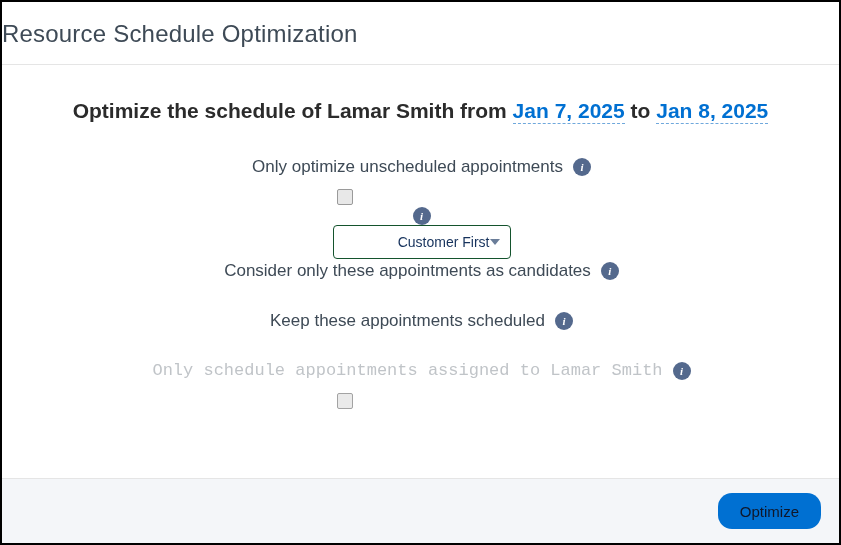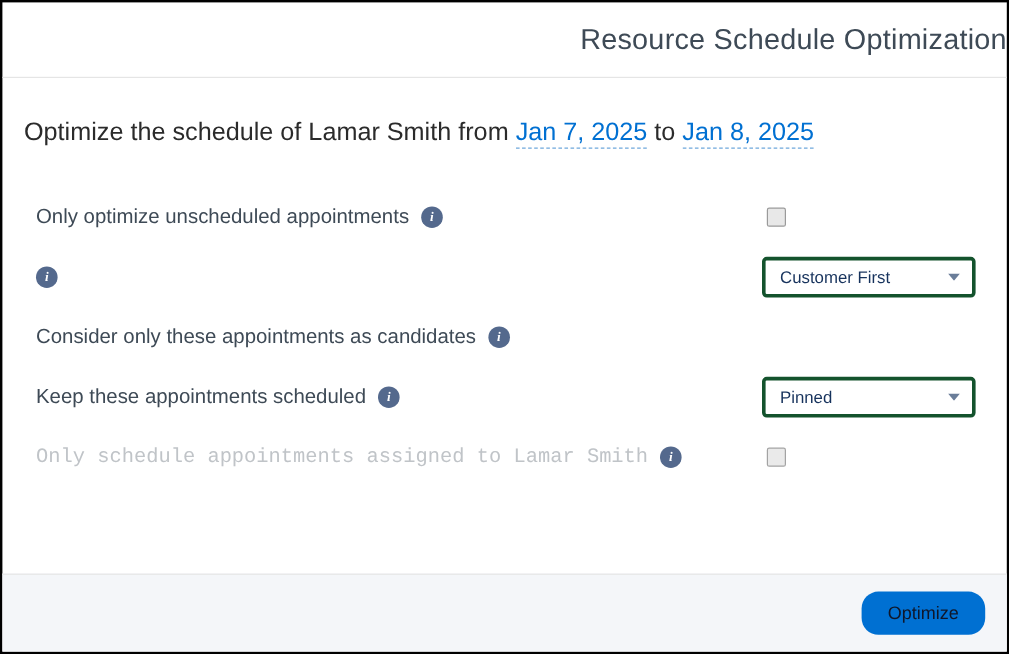--- a/index.html
+++ b/index.html
@@ -13,54 +13,56 @@
   .modal {
     width: 841px;
     height: 545px;
     border: 2px solid #000;
     display: flex;
     flex-direction: column;
     background: #fff;
   }
   .modal-header {
     padding: 18px 0 16px 0;
-    text-align: right;
+    text-align: left;
     border-bottom: 1px solid #e5e5e5;
   }
   .modal-title {
     font-size: 24px;
     font-weight: 400;
     color: #3e4a56;
     margin: 0;
     letter-spacing: 0.2px;
   }
   .modal-body {
     flex: 1;
     padding: 34px 18px 0 18px;
     overflow: hidden;
   }
   .summary {
     font-size: 21px;
     color: #2b2b2b;
     margin-bottom: 34px;
-    font-weight: 400;
+    font-weight: 700;
+    text-align: center;
   }
   .summary .link-date {
     color: #0070d2;
     border-bottom: 1px dashed #6fa8dc;
     padding-bottom: 1px;
     cursor: pointer;
   }
   .form-row {
     display: flex;
     align-items: center;
     justify-content: space-between;
     padding: 0 8px 0 10px;
     min-height: 48px;
     margin-bottom: 2px;
+    flex-direction: column;
   }
   .form-label-group {
     display: flex;
     align-items: center;
     gap: 10px;
   }
   .form-label {
     font-size: 17px;
     color: #3e4a56;
     font-weight: 400;
@@ -101,26 +103,26 @@
     border-radius: 2px;
     cursor: pointer;
   }
   .checkbox.disabled {
     cursor: default;
     opacity: 0.9;
   }
   .select {
     width: 178px;
     height: 34px;
-    border: 3px solid #14532d;
+    border: 1px solid #14532d;
     border-radius: 4px;
     background: #fff;
     display: flex;
     align-items: center;
-    justify-content: space-between;
+    justify-content: flex-end;
     padding: 0 10px 0 12px;
     font-size: 14px;
     color: #16325c;
     cursor: pointer;
   }
   .select-caret {
     color: #6a7d99;
   }
   .select-caret svg { display:block; }
   .modal-footer {
@@ -187,30 +189,20 @@
         <span class="form-label">Consider only these appointments as candidates</span>
         <span class="info-icon">i</span>
       </div>
     </div>
 
     <div class="form-row">
       <div class="form-label-group">
         <span class="form-label">Keep these appointments scheduled</span>
         <span class="info-icon">i</span>
       </div>
-      <div class="control-area">
-        <div class="select">
-          <span>Pinned</span>
-          <span class="select-caret">
-            <svg width="10" height="6" viewBox="0 0 10 6">
-                <path d="M0 0 L5 6 L10 0 Z" fill="#6a7d99"></path>
-              </svg>
-          </span>
-        </div>
-      </div>
     </div>
 
     <div class="form-row">
       <div class="form-label-group">
         <span class="form-label disabled">Only schedule appointments assigned to Lamar Smith</span>
         <span class="info-icon">i</span>
       </div>
       <div class="control-area checkbox-cell">
         <div class="checkbox disabled"></div>
       </div>

